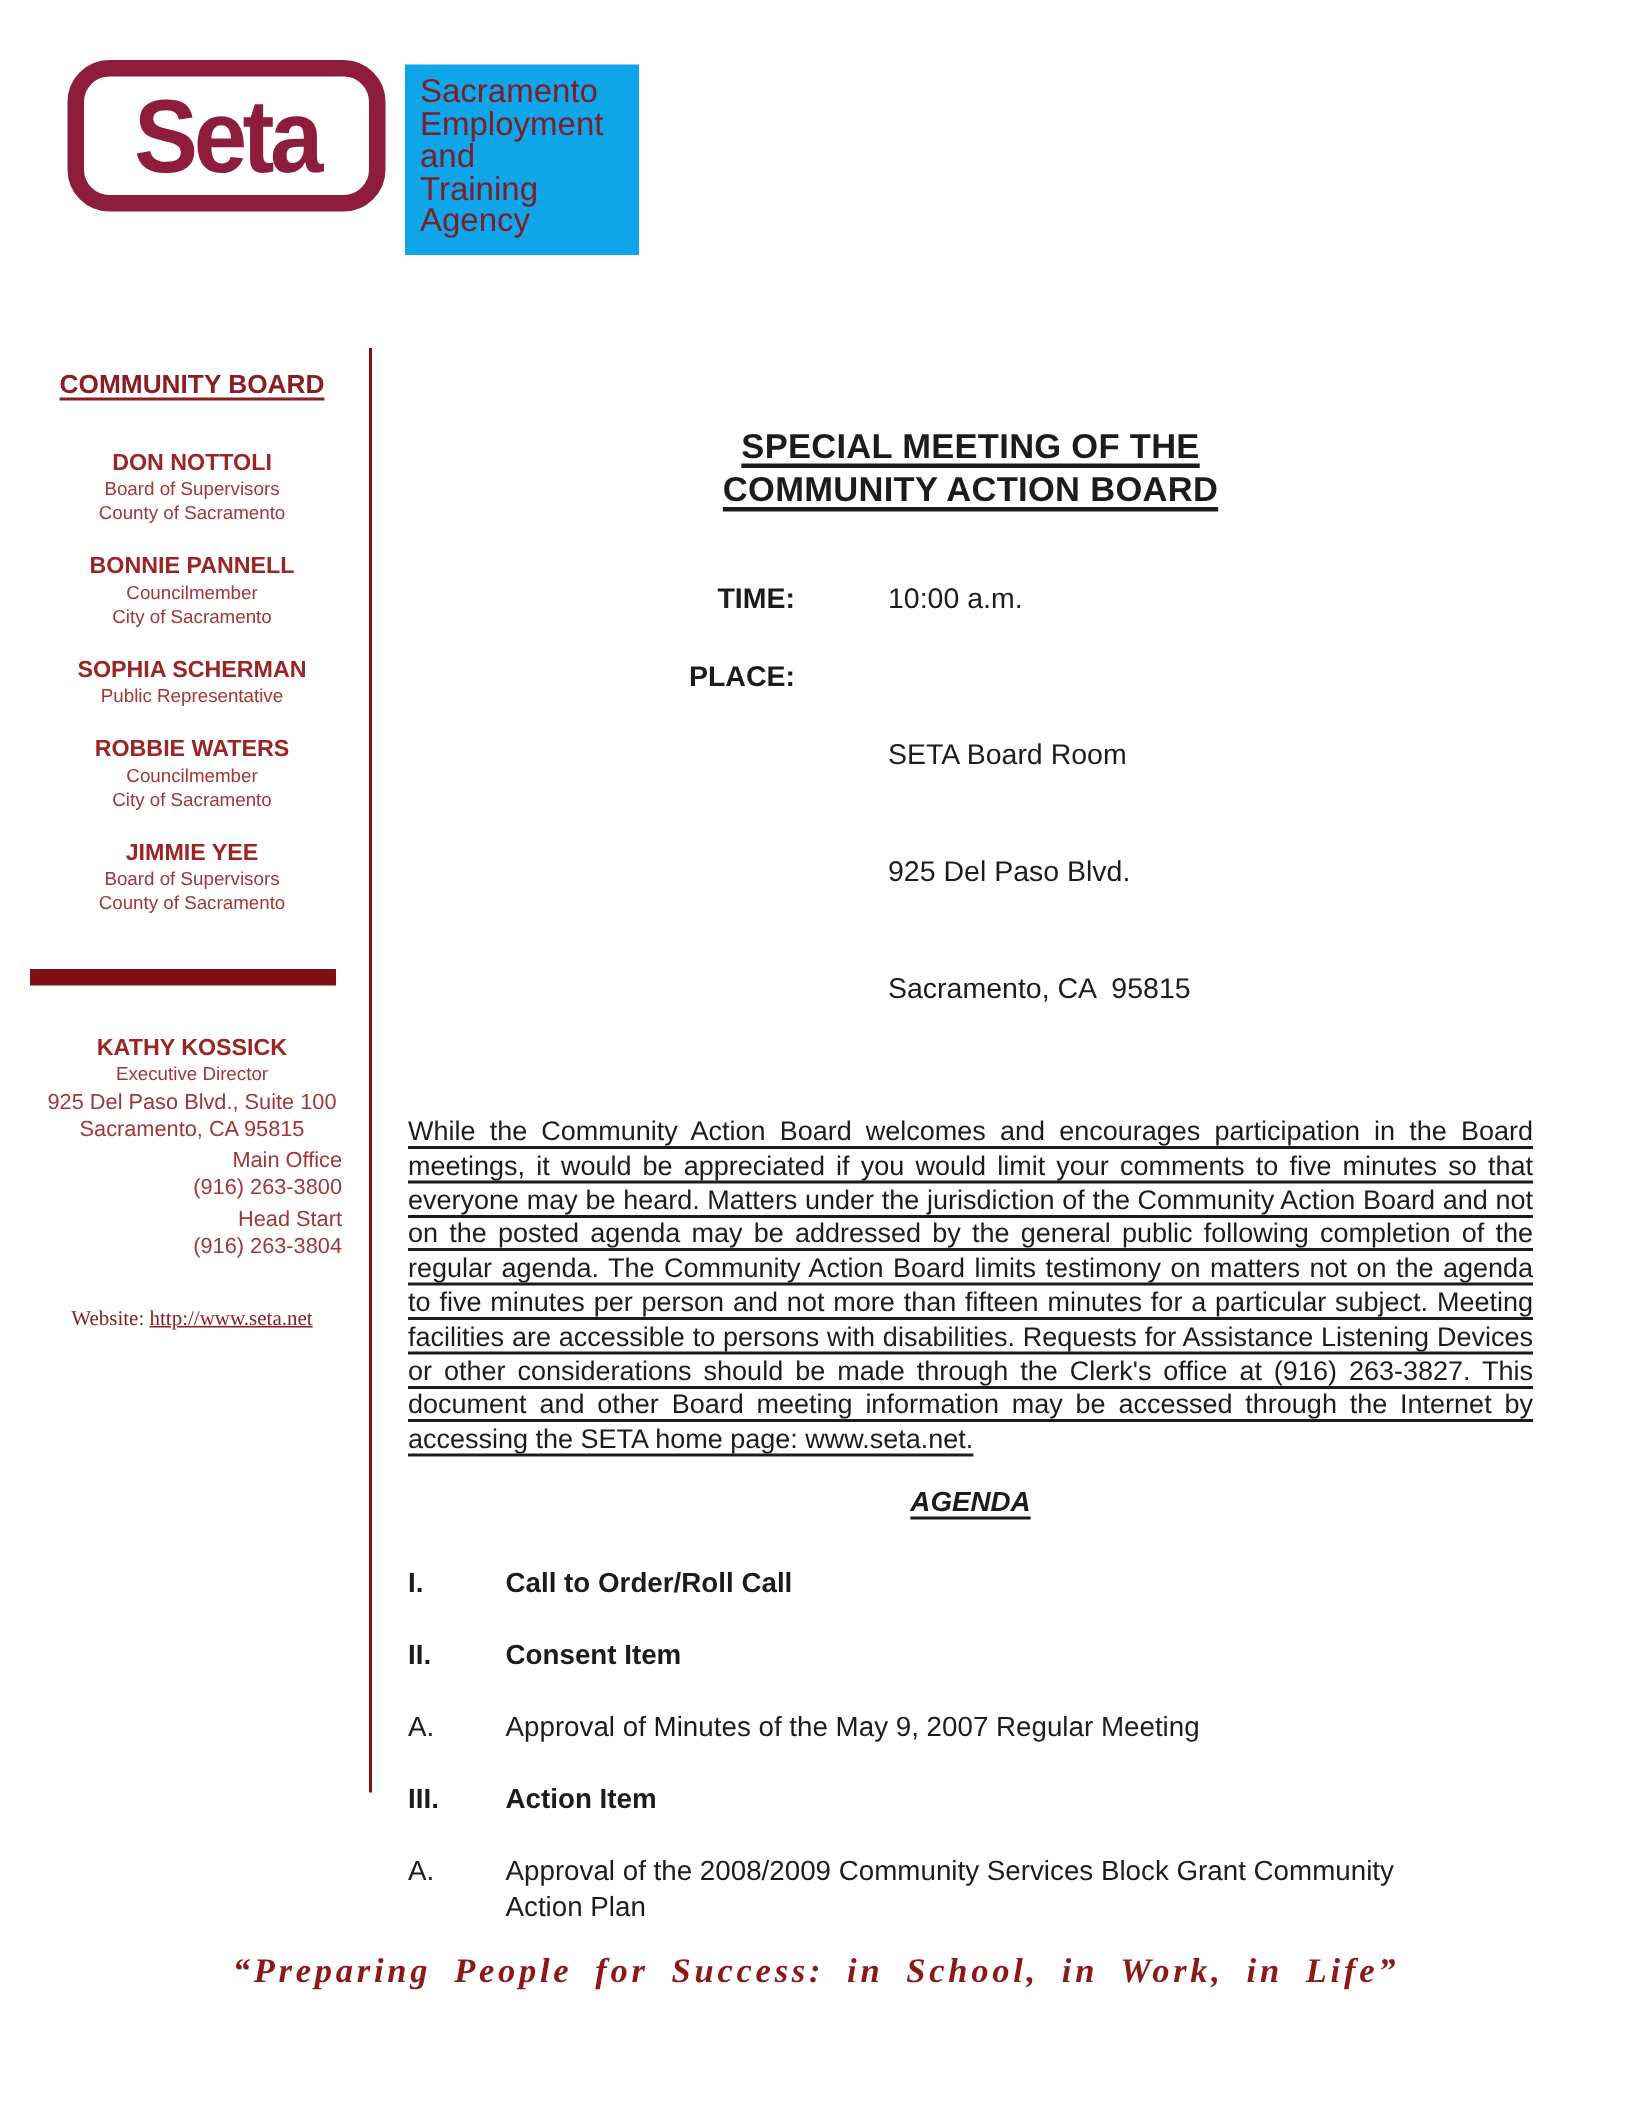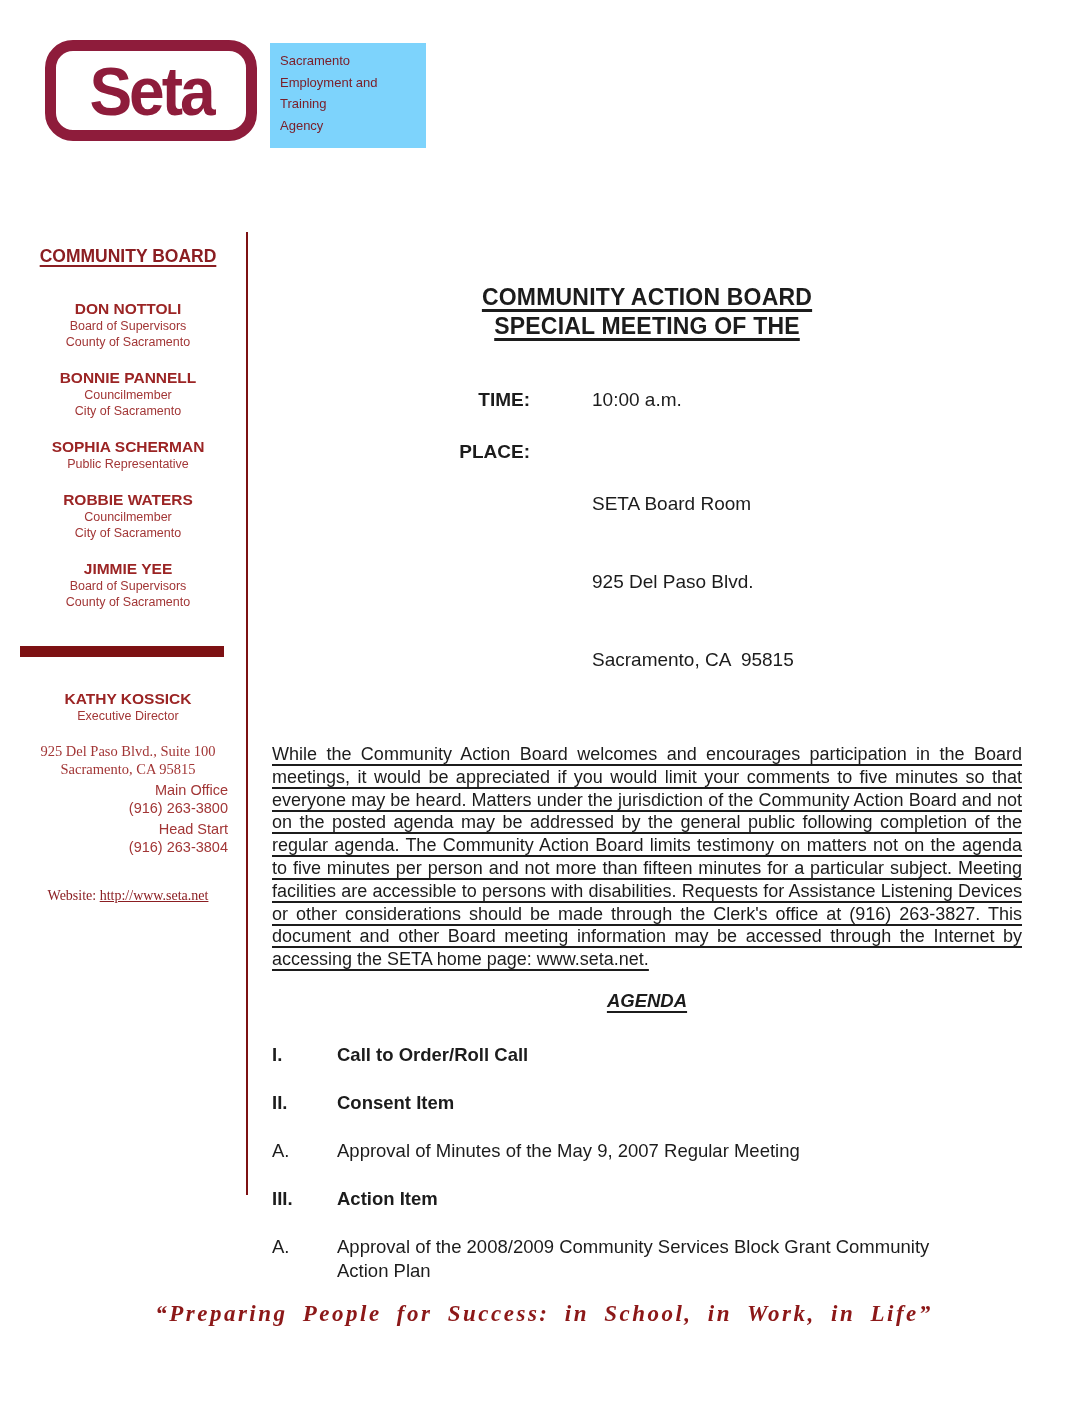--- a/index.html
+++ b/index.html
@@ -21,22 +21,22 @@
     position:absolute; left:45px; top:40px; width:212px; height:101px;
     border:11px solid var(--maroon); border-radius:28px;
     display:flex; align-items:center; justify-content:center;
   }
   .logo-mark {
     font-weight:900; font-size:64px; line-height:1; color:var(--maroon);
     letter-spacing:-3px; transform:scaleY(1.08);
   }
   .logo-text {
     position:absolute; left:270px; top:43px; width:156px;
-    background:#7dd3fc; padding:7px 4px 12px 10px;
-    color:#7a202b; font-size:13px; line-height:21.5px;
+    background:#0ea5e9; padding:7px 4px 12px 10px;
+    color:#7a202b; font-size:22px; line-height:21.5px;
   }
 
   
   .sidebar {
     position:absolute; left:28px; top:246px; width:200px;
     text-align:center; color:var(--sidered);
   }
   .gb-heading {
     font-size:17.5px; font-weight:bold; color:var(--sidedark);
     text-decoration:underline; text-decoration-thickness:2px; text-underline-offset:3px;
@@ -44,21 +44,21 @@
   }
   .member { margin-bottom:19px; }
   .member-name { font-size:15.5px; font-weight:bold; line-height:18px; color:#9b2424; white-space:nowrap; }
   .member-line { font-size:12.5px; line-height:16px; color:#a23636; }
   .side-bar-rule {
     height:11px; background:var(--darkred); border:none;
     margin:36px 0 0 -8px; width:204px;
   }
   .director-name { margin-top:33px; font-size:15.5px; font-weight:bold; line-height:18px; color:#9b2424; }
   .director-title { font-size:12.5px; line-height:16px; color:#a23636; }
-  .address-block { margin-top:18px;font-family:Liberation Serif, serif; }
+  .address-block { margin-top:2px; }
   .address-line { font-size:14.5px; line-height:18px; color:#a23636; white-space:nowrap; }
   .contact-block { margin-top:3px;text-align:right; }
   .contact-line { font-size:14.5px; line-height:18px; color:#a23636; }
   .website-line {
     margin-top:32px; font-family:"Liberation Serif", serif;
     font-size:14px; color:var(--sidedark);
   }
   .website-link { color:var(--sidedark); text-decoration:underline; cursor:pointer; }
 
   .v-rule {
@@ -172,22 +172,22 @@
 
     <div class="website-line">
       <span>Website:</span>
       <span> </span>
       <span class="website-link">http://www.seta.net</span>
     </div>
   </div>
 
   <div class="main">
     <div class="doc-title">
+      <div><span class="t-line">SPECIAL MEETING OF THE</span></div>
       <div><span class="t-line">COMMUNITY ACTION BOARD</span></div>
-      <div><span class="t-line">SPECIAL MEETING OF THE</span></div>
     </div>
 
     <div class="meeting-info">
       <div class="mi-row">
         <div class="mi-label">TIME:</div>
         <div class="mi-value">10:00 a.m.</div>
       </div>
       <div class="mi-row place">
         <div class="mi-label">PLACE:</div>
         <div class="mi-value">

